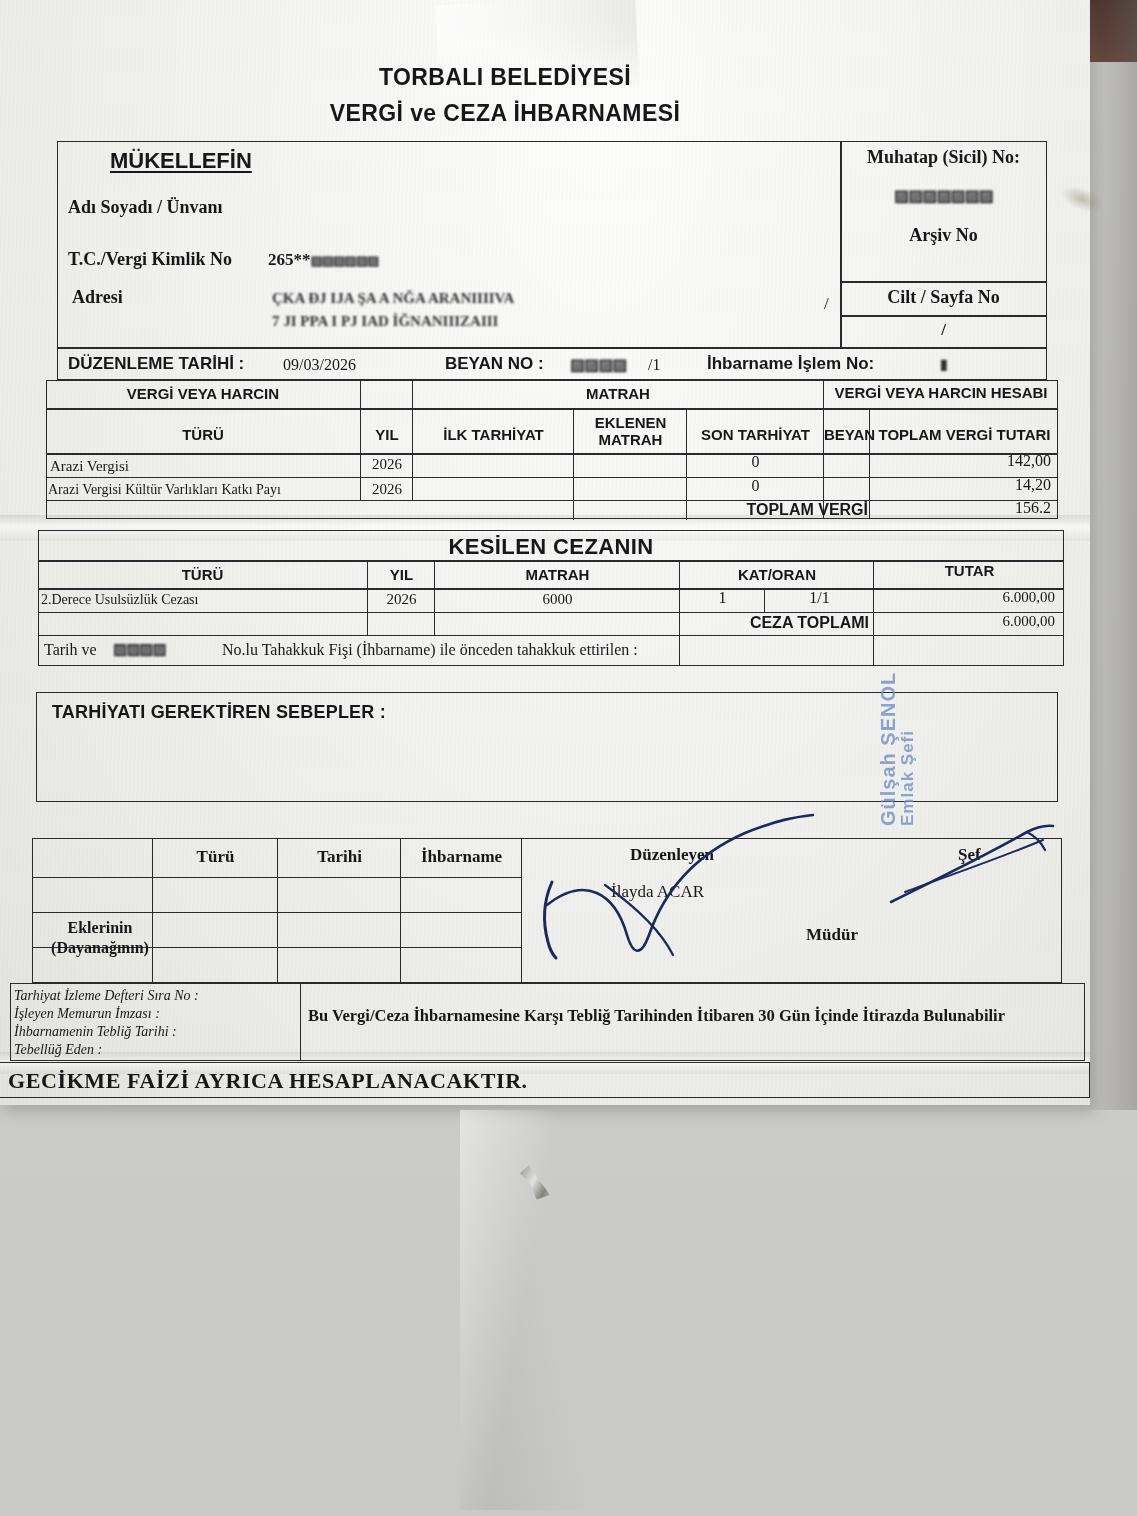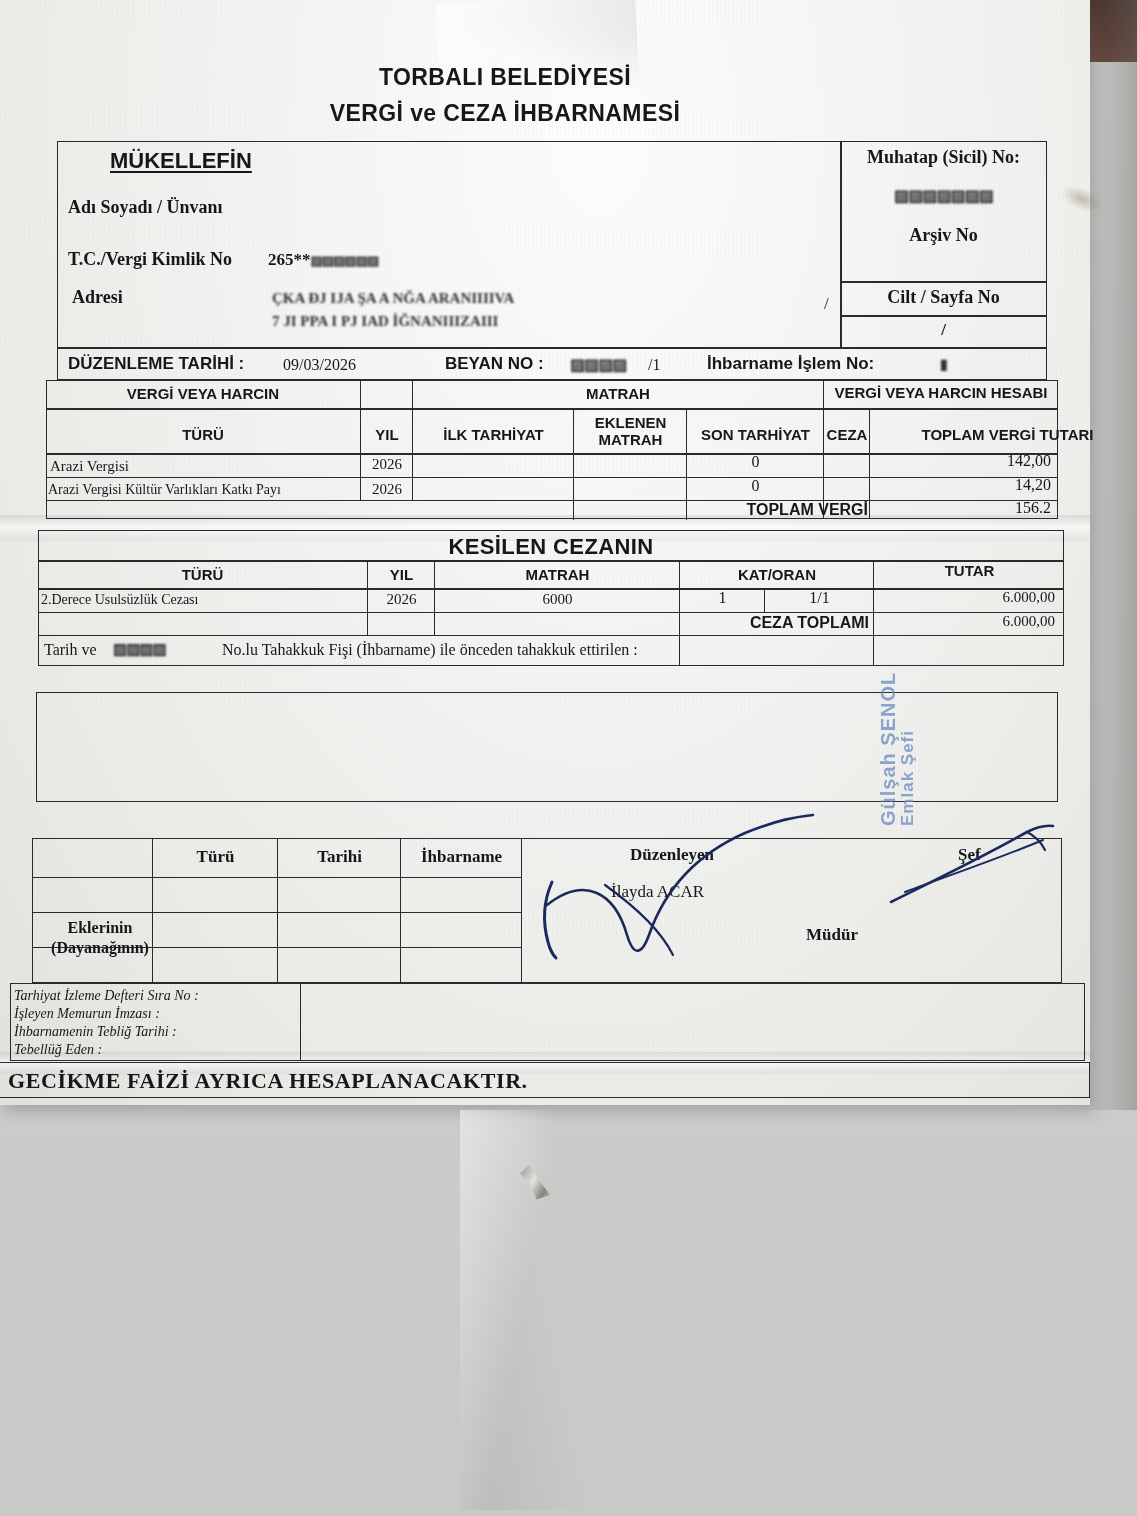--- a/index.html
+++ b/index.html
@@ -184,22 +184,22 @@
   <div class="t b sans c" style="left:824px;top:384px;width:234px;font-size:15px;">VERGİ VEYA HARCIN HESABI</div>
 
   <div class="t b sans c" style="left:46px;top:426px;width:314px;font-size:15px;">TÜRÜ</div>
   <div class="t b sans c" style="left:362px;top:426px;width:50px;font-size:15px;">YIL</div>
   <div class="t b sans c" style="left:414px;top:426px;width:159px;font-size:15px;">İLK TARHİYAT</div>
   <div class="t b sans c" style="left:575px;top:414px;width:111px;font-size:15px;line-height:1.15;">
      <span>EKLENEN</span><br>
      <span>MATRAH</span>
   </div>
   <div class="t b sans c" style="left:688px;top:426px;width:135px;font-size:15px;">SON TARHİYAT</div>
-  <div class="t b sans c" style="left:824px;top:426px;width:46px;font-size:15px;">CEZA</div>
-  <div class="t b sans c" style="left:871px;top:426px;width:187px;font-size:15px;padding-left:43px;">TOPLAM VERGİ TUTARI</div>
+  <div class="t b sans c" style="left:824px;top:426px;width:46px;font-size:15px;">BEYAN</div>
+  <div class="t b sans c" style="left:871px;top:426px;width:187px;font-size:15px;">TOPLAM VERGİ TUTARI</div>
 
   <div>
     <div class="t serif" style="left:50px;top:458px;font-size:15px;">Arazi Vergisi</div>
     <div class="t serif c" style="left:362px;top:456px;width:50px;font-size:15px;">2026</div>
     <div class="t serif c" style="left:414px;top:456px;width:159px;font-size:15px;"></div>
     <div class="t serif c" style="left:575px;top:456px;width:111px;font-size:15px;"></div>
     <div class="t serif c" style="left:688px;top:453px;width:135px;font-size:16px;">0</div>
     <div class="t serif c" style="left:824px;top:456px;width:46px;font-size:15px;"></div>
     <div class="t serif r" style="left:871px;top:452px;width:180px;font-size:16px;">142,00</div>
   </div>
@@ -245,20 +245,21 @@
     <div class="t serif r" style="left:875px;top:589px;width:180px;font-size:15px;">6.000,00</div>
   </div>
   <div class="t b sans r" style="left:683px;top:614px;width:186px;font-size:16px;">CEZA TOPLAMI</div>
   <div class="t serif r" style="left:875px;top:613px;width:180px;font-size:15px;">6.000,00</div>
 
   <div class="t serif" style="left:44px;top:641px;font-size:16px;">Tarih ve</div>
   <div class="t b serif redact" style="left:113px;top:640px;font-size:15px;">▨▨▨▨</div>
   <div class="t serif" style="left:222px;top:641px;font-size:16px;">No.lu Tahakkuk Fişi (İhbarname) ile önceden tahakkuk ettirilen :</div>
 
   <div class="bx" style="left:36px;top:692px;width:1022px;height:110px;"></div>
+  <div class="t b sans" style="left:52px;top:702px;font-size:18px;letter-spacing:.2px;">TARHİYATI GEREKTİREN SEBEPLER :</div>
   <div class="t serif" style="left:52px;top:736px;width:980px;font-size:15px;white-space:normal;"></div>
 
   <div class="bx" style="left:32px;top:838px;width:1030px;height:145px;border-top:1.6px solid #2a2a2e;border-bottom:1.6px solid #2a2a2e;border-left:1.6px solid #2a2a2e;border-right:1.6px solid #2a2a2e;"></div>
 
   <div class="ln" style="left:32px;top:877px;width:490px;height:1.4px;"></div>
   <div class="ln" style="left:32px;top:912px;width:490px;height:1.4px;"></div>
   <div class="ln" style="left:32px;top:947px;width:490px;height:1.4px;"></div>
   <div class="ln" style="left:152px;top:838px;width:1.4px;height:145px;"></div>
   <div class="ln" style="left:277px;top:838px;width:1.4px;height:145px;"></div>
   <div class="ln" style="left:400px;top:838px;width:1.4px;height:145px;"></div>
@@ -312,17 +313,18 @@
   </div>
 
   <div class="bx" style="left:10px;top:983px;width:1075px;height:78px;"></div>
   <div class="ln" style="left:300px;top:983px;width:1.4px;height:78px;"></div>
 
   <div class="t serif ital" style="left:14px;top:988px;font-size:14px;">Tarhiyat İzleme Defteri Sıra No :</div>
   <div class="t serif ital" style="left:14px;top:1006px;font-size:14px;">İşleyen Memurun İmzası :</div>
   <div class="t serif ital" style="left:14px;top:1024px;font-size:14px;">İhbarnamenin Tebliğ Tarihi :</div>
   <div class="t serif ital" style="left:14px;top:1042px;font-size:14px;">Tebellüğ Eden :</div>
 
+  <div class="t b serif" style="left:308px;top:1006px;font-size:16.5px;">Bu Vergi/Ceza İhbarnamesine Karşı Tebliğ Tarihinden İtibaren 30 Gün İçinde İtirazda Bulunabilir</div>
 
   <div class="bx" style="left:0px;top:1062px;width:1090px;height:36px;border-left:none;"></div>
   <div class="t b serif" style="left:8px;top:1068px;font-size:22px;letter-spacing:.6px;">GECİKME FAİZİ AYRICA HESAPLANACAKTIR.</div>
 
 </div>
 
 </body></html>

